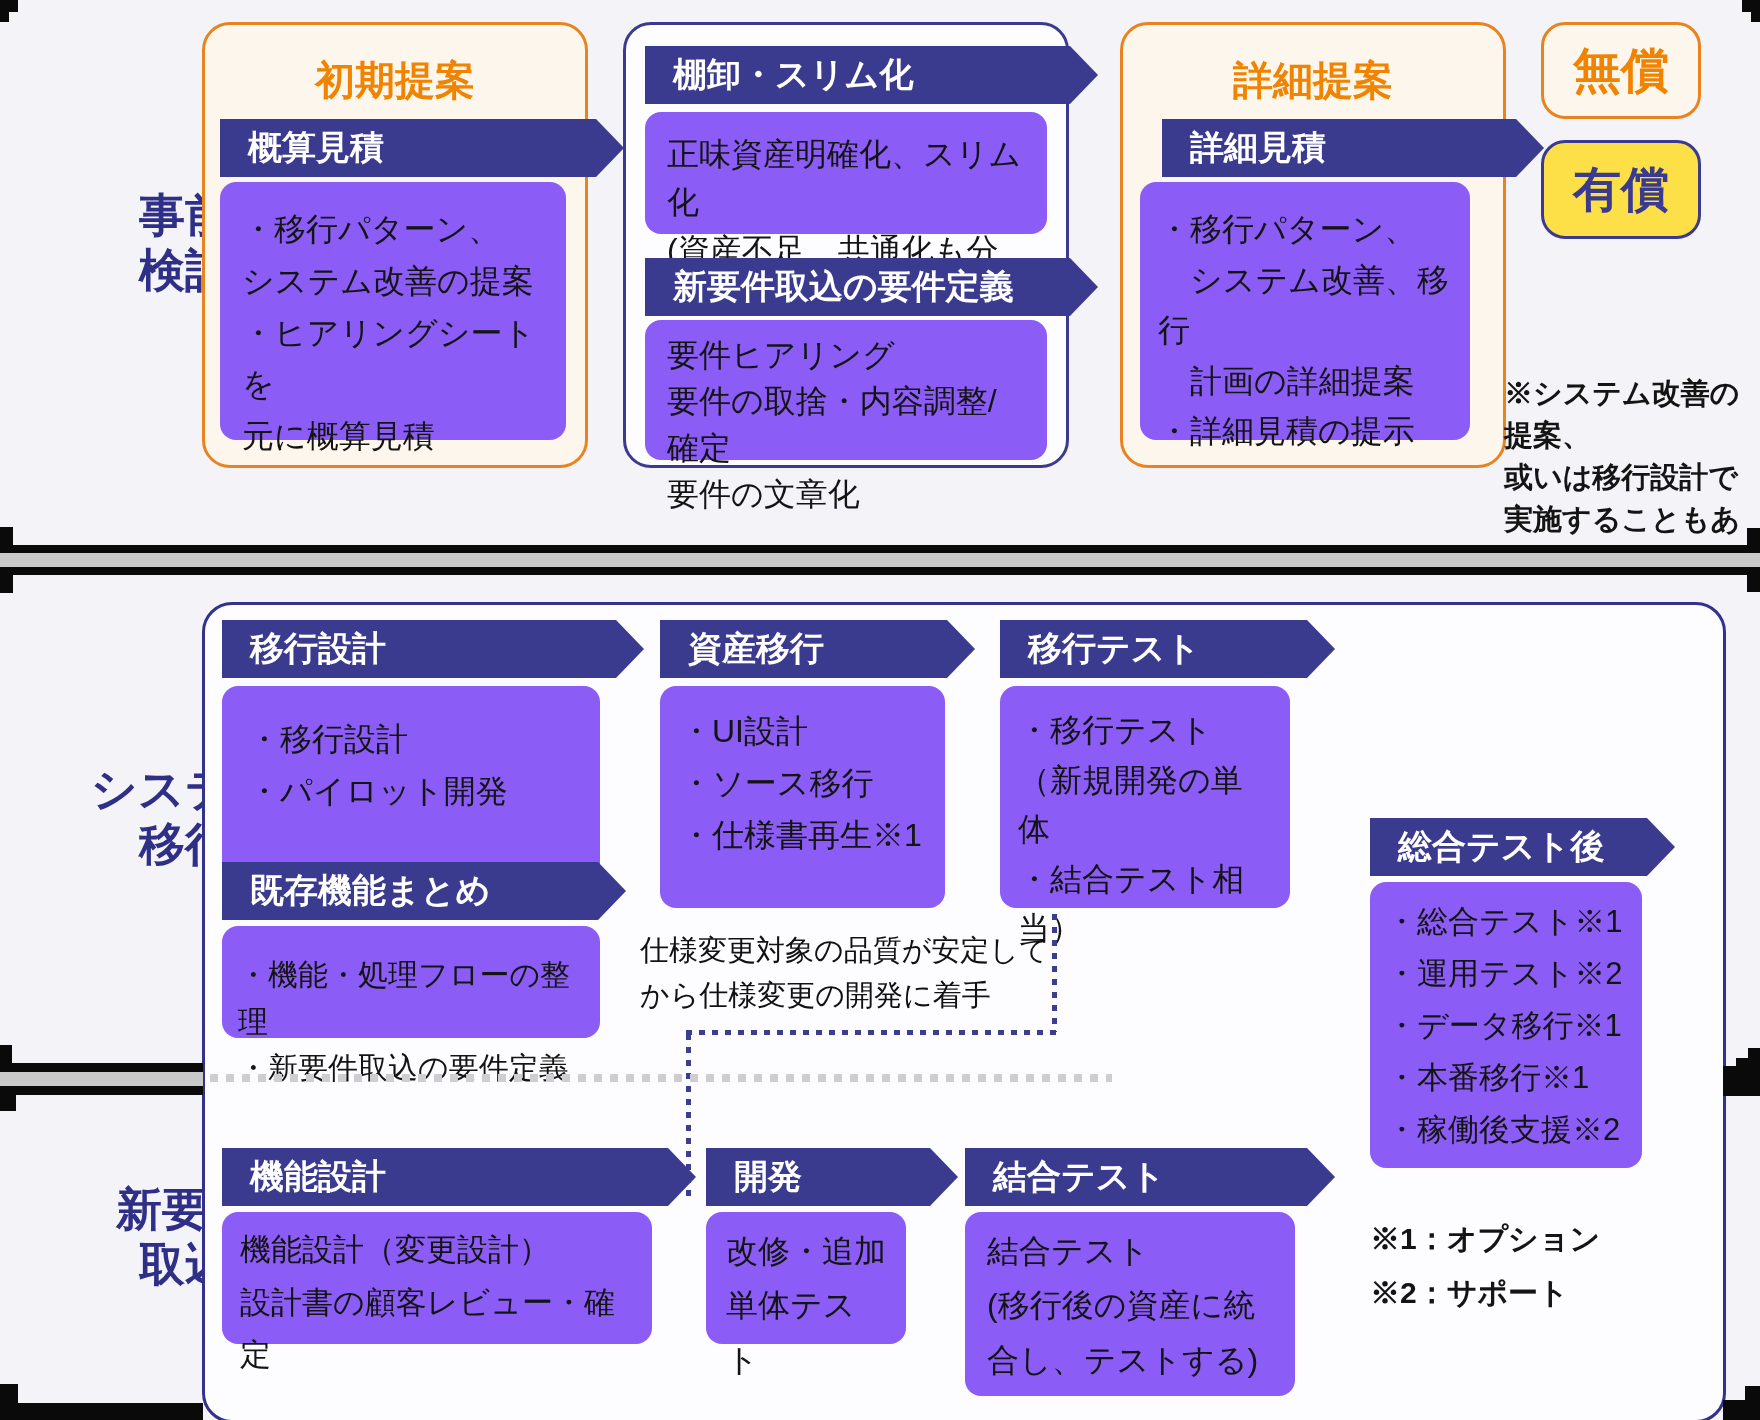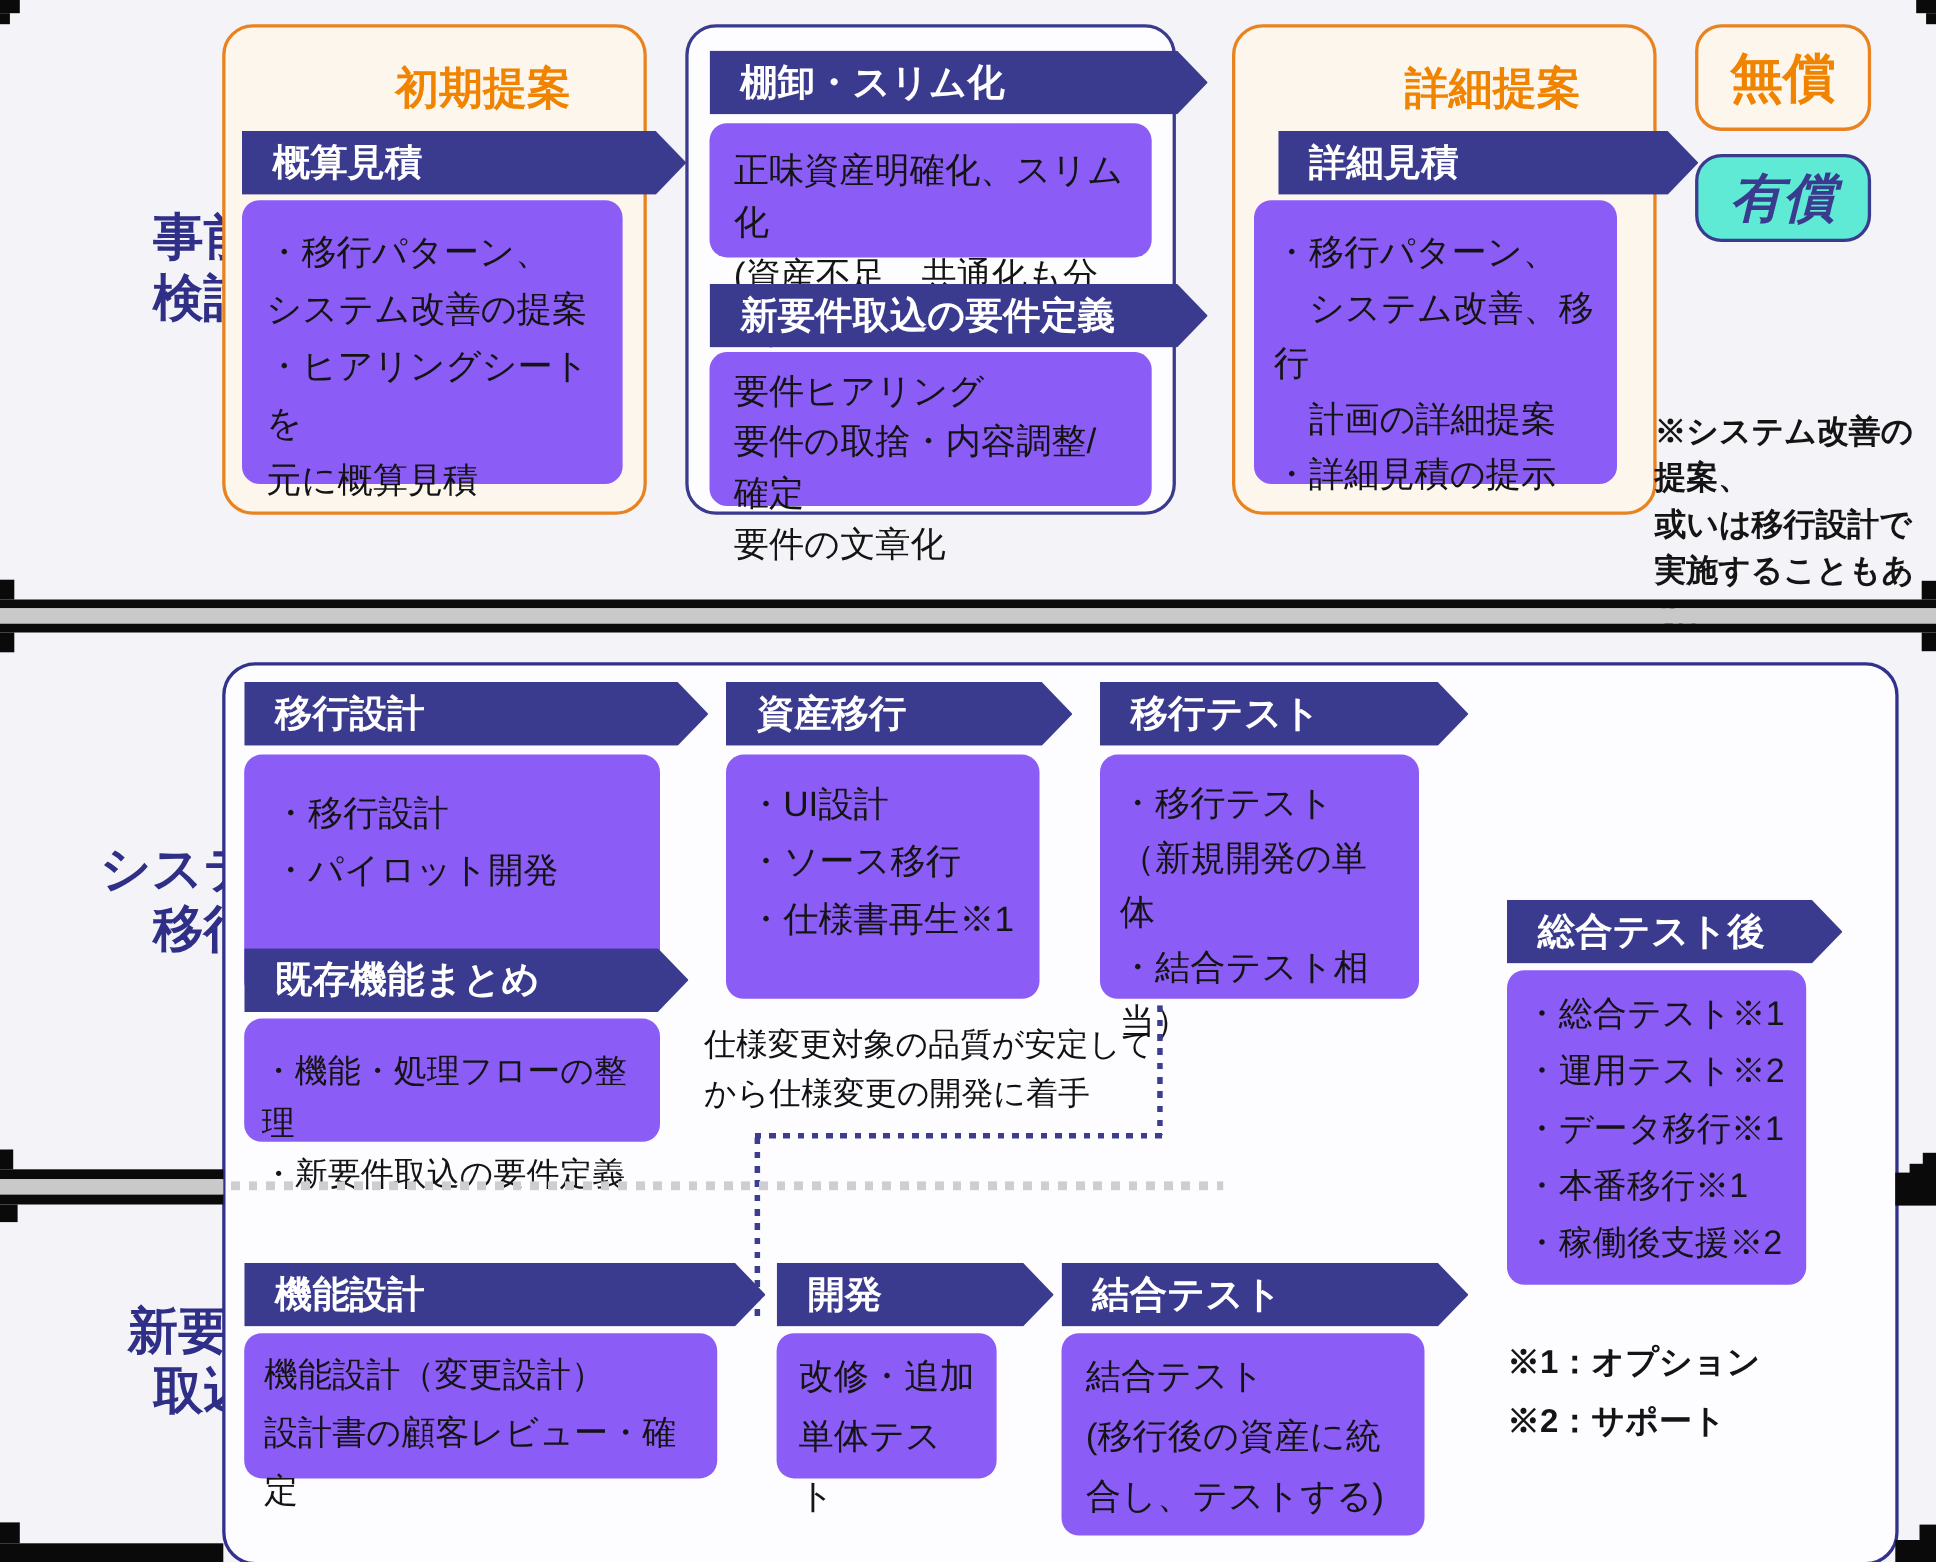--- a/index.html
+++ b/index.html
@@ -5,32 +5,32 @@
   html,body{margin:0;padding:0;background:#f3f3f8;}
   .canvas{position:relative;width:1760px;height:1420px;background:#f3f3f8;overflow:hidden;
           font-family:"Liberation Sans",sans-serif;color:#111;}
   
   .phase{position:absolute;left:30px;width:310px;text-align:center;font-weight:bold;
          font-size:46px;line-height:1.2;color:#2f2f87;}
   
   .obox{position:absolute;border:3px solid #e8831f;border-radius:28px;background:#fdf6ec;}
   .bbox{position:absolute;border:3px solid #3a3a8e;border-radius:28px;background:#fdfdff;}
   .bigbox{position:absolute;border:3px solid #32328c;border-radius:30px;background:#fdfdff;}
-  .otitle{position:absolute;width:100%;text-align:center;font-size:40px;font-weight:bold;color:#f08300;padding-left:44px;}
+  .otitle{position:absolute;width:100%;text-align:center;font-size:40px;font-weight:bold;color:#f08300;}
   
   .hdr{position:absolute;height:58px;background:#3a3a8e;color:#ffffff;font-weight:bold;
        font-size:34px;display:flex;align-items:center;padding-left:28px;box-sizing:border-box;
        clip-path:polygon(0 0,calc(100% - 28px) 0,100% 50%,calc(100% - 28px) 100%,0 100%);}
   
   .cbox{position:absolute;background:#8b5cf6;border-radius:16px;font-size:32px;line-height:1.62;
         padding:22px 22px;box-sizing:border-box;color:#141414;}
   .badge{position:absolute;width:160px;display:flex;align-items:center;justify-content:center;
          font-size:48px;font-weight:bold;border-radius:24px;box-sizing:border-box;}
   .badge.free{border:3px solid #e8831f;background:#fdf6ec;color:#f08300;height:97px;}
-  .badge.paid{border:3px solid #3a3a8e;background:#5eead4;color:#3a3a8e;height:80px;font-style:italic;}
+  .badge.paid{border:3px solid #3a3a8e;background:#fde047;color:#3a3a8e;height:99px;}
   .note{position:absolute;font-size:29px;font-weight:bold;line-height:1.45;color:#141414;}
   .caption{position:absolute;font-size:29px;font-weight:400;line-height:1.55;color:#111;}
   .legend{position:absolute;font-size:30px;font-weight:bold;line-height:1.8;color:#141414;}
   .black{position:absolute;background:#0a0a0a;}
   .grayband{position:absolute;background:#c9c9c9;}
   .dot-v{position:absolute;width:5px;background:repeating-linear-gradient(to bottom,#3d3d8f 0 6px,transparent 6px 13px);}
   .dot-h{position:absolute;height:5px;background:repeating-linear-gradient(to right,#3d3d8f 0 6px,transparent 6px 13px);}
   .dot-gray{position:absolute;height:8px;background:repeating-linear-gradient(to right,#cdcdd2 0 8px,transparent 8px 16px);}
 </style>
 </head>

